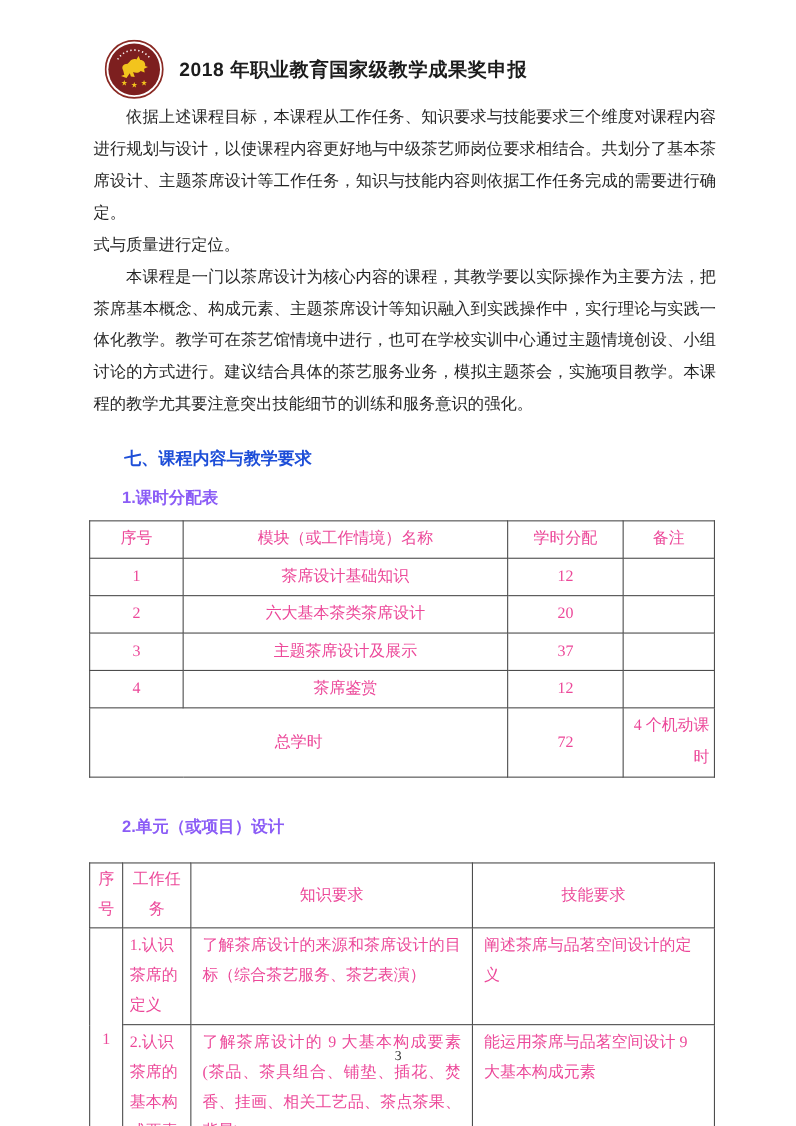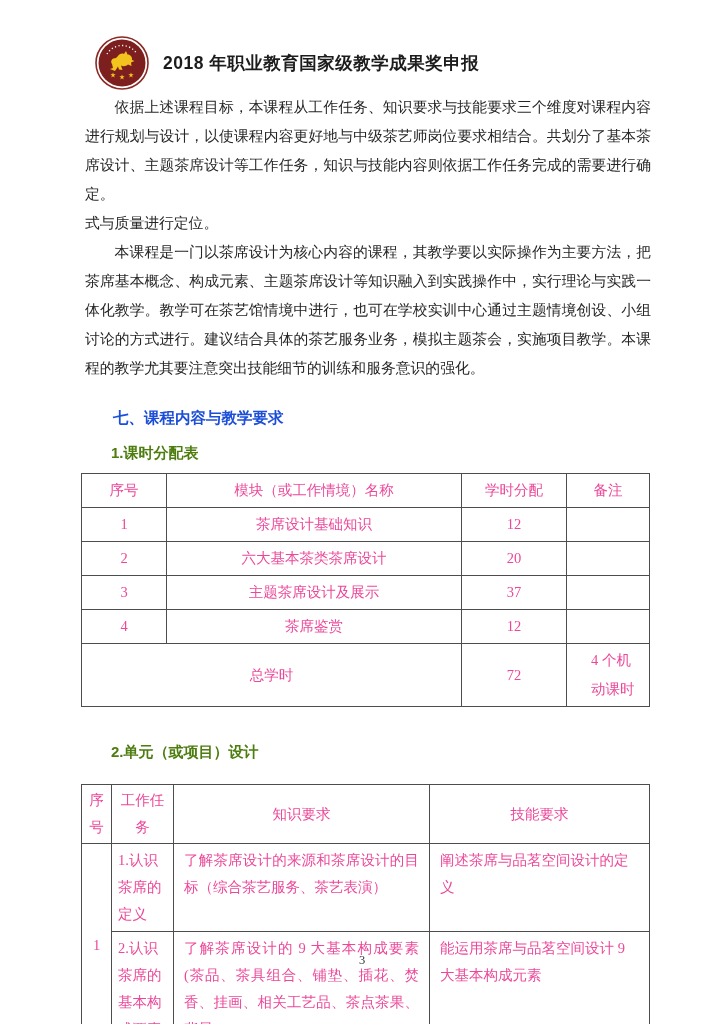--- a/index.html
+++ b/index.html
@@ -31,38 +31,38 @@
   .para{margin:0;text-align:justify;}
   .para.indent{text-indent:2em;}
   
   .h-sec{
     font-family:"Liberation Sans","DejaVu Sans",sans-serif;
     font-weight:bold;font-size:15.5px;color:#1d4ed8;
     margin:24px 0 0 28px;line-height:22px;
   }
   .h-sub{
     font-family:"Liberation Sans","DejaVu Sans",sans-serif;
-    font-weight:bold;font-size:15px;color:#4d7c0f;
+    font-weight:bold;font-size:15px;color:#8b5cf6;
     margin:13px 0 0 26px;line-height:22px;
   }
   
   table{border-collapse:collapse;width:568px;margin-left:-4px;table-layout:fixed;}
   th,td{
     border:1px solid #4d4d4d;
     font-weight:normal;font-size:14.5px;color:#ec4899;
     padding:2px 4px;box-sizing:border-box;
   }
   .t-hours{margin-top:9px;}
   .t-hours th{height:31px;text-align:center;}
   .t-hours td{height:31px;text-align:center;}
   .t-hours .c-seq{width:85px;}
   .t-hours .c-name{width:295px;}
   .t-hours .c-hours{width:105px;}
   .t-hours .c-note{width:83px;}
-  .t-hours td.note-left{text-align:left;padding-left:24px;}
+  .t-hours td.note-left{text-align:right;padding-left:8px;}
   .t-unit{margin-top:21px;}
   .t-unit th{text-align:center;height:56px;line-height:27px;padding:2px 6px;}
   .t-unit td{vertical-align:top;line-height:27px;padding:3px 6px;}
   .t-unit .c-seq{width:30px;}
   .t-unit .c-task{width:62px;}
   .t-unit .c-know{width:256px;}
   .t-unit .c-skill{width:220px;}
   .t-unit td.seq-cell{vertical-align:middle;text-align:center;}
   .t-unit td.know-cell{text-align:justify;padding:3px 10px;}
   .t-unit td.skill-cell{padding:3px 10px;}

